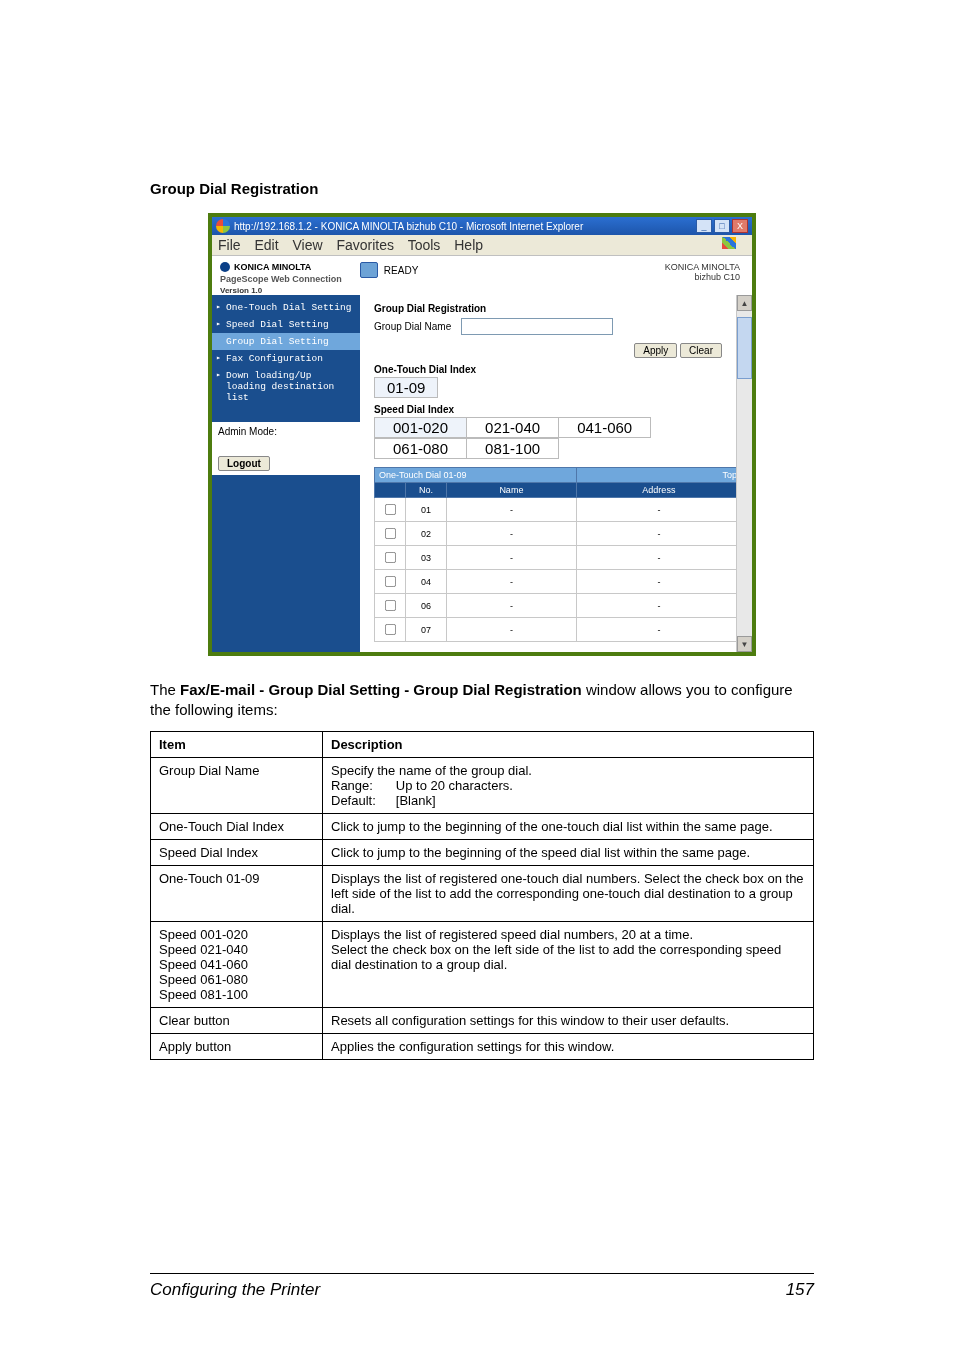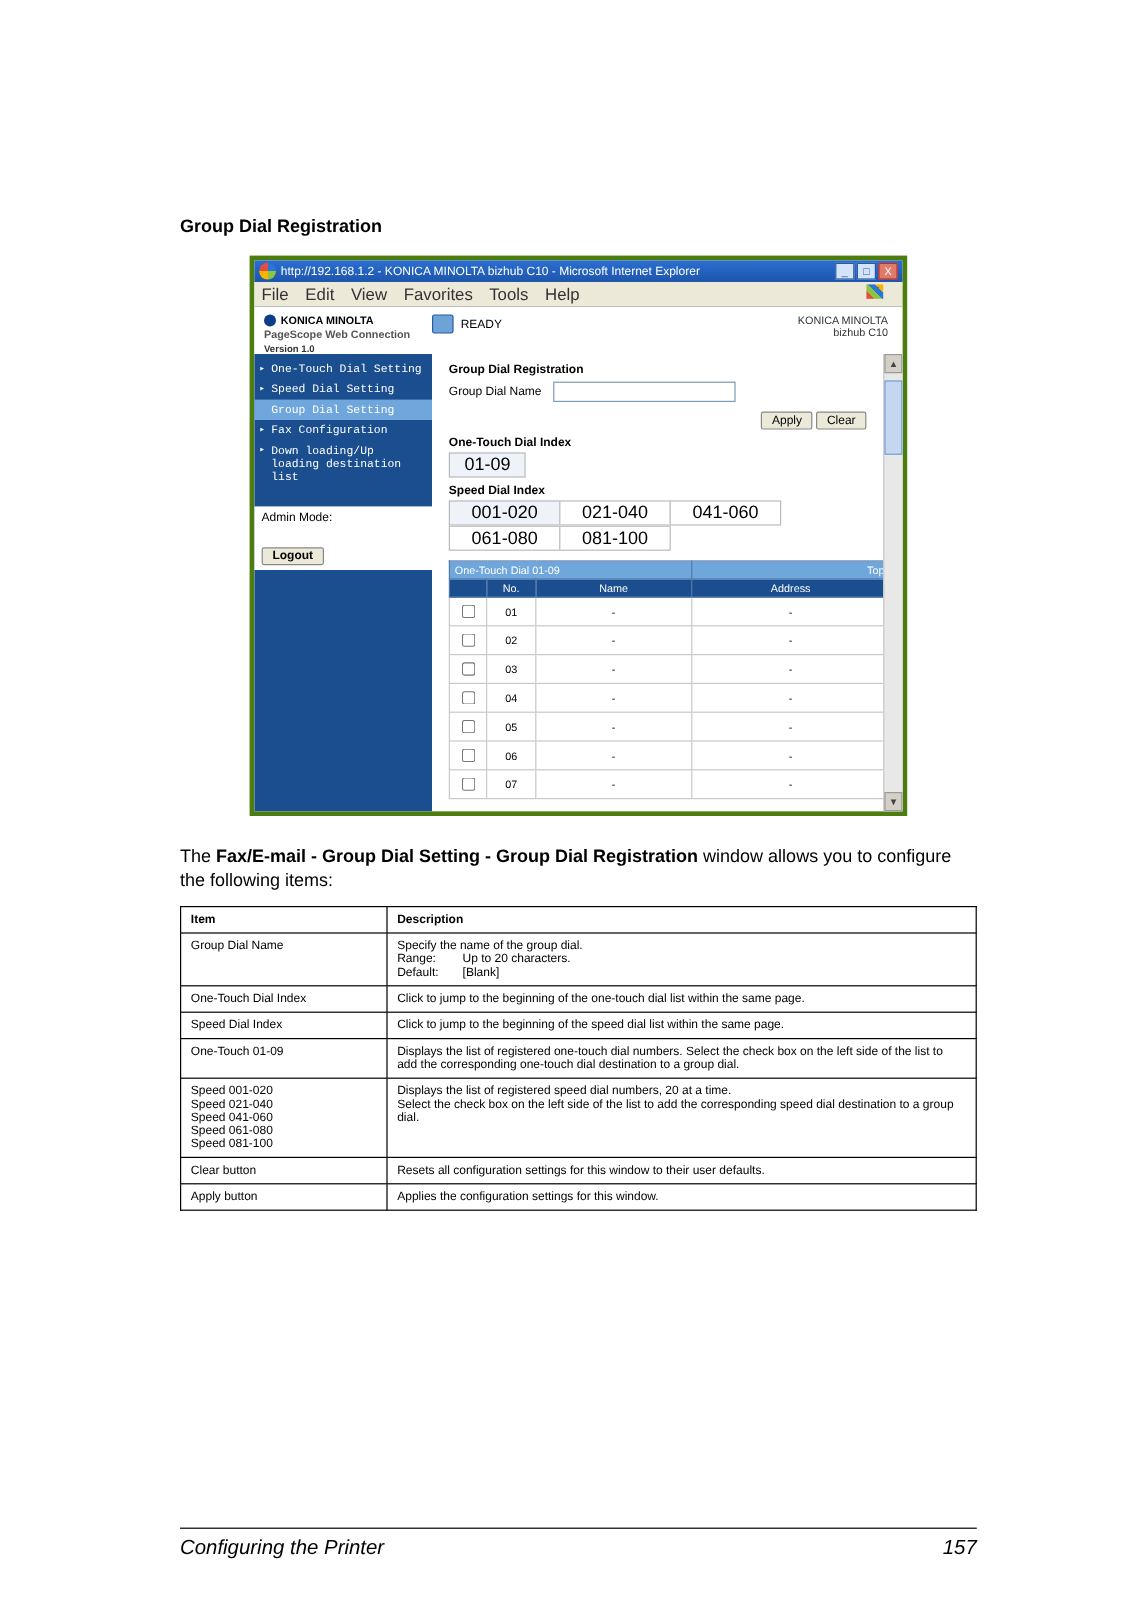--- a/index.html
+++ b/index.html
@@ -79,21 +79,21 @@
   .idx-row span { display:inline-block; border:1px solid #bbb; background:#fff; padding:1px 12px; font-size:15px; margin-right:-1px;}
   .idx-row span.first { background:#eef3fa;}
   .idx-row.speed span { padding:1px 18px;}
   .otable { width:100%; border-collapse:collapse; margin-top:8px; font-size:9px;}
   .otable th { background:#1a4e8e;color:#fff; font-weight:normal; padding:2px 4px; border:1px solid #4f77aa;}
   .otable th.bar { background:#6fa7dc; text-align:left;}
   .otable td { border:1px solid #c8c8c8; padding:2px 4px; text-align:center;}
   .otable td.cb { width:22px;}
   .otable input[type=checkbox]{ transform:scale(0.85);}
   .caption-text { font-size:15px; line-height:1.35; margin:20px 0 10px 0;}
-  .desc-table { width:100%; border-collapse:collapse; font-size:10px;}
+  .desc-table { width:100%; border-collapse:collapse; font-size:13px;}
   .desc-table th, .desc-table td { border:1px solid #000; padding:5px 8px; vertical-align:top; text-align:left;}
   .desc-table th { font-weight:bold;}
   .desc-sub { display:table; }
   .desc-sub > div { display:table-row;}
   .desc-sub > div > span { display:table-cell; padding-right:20px;}
   .footer { position:absolute; left:150px; right:140px; bottom:50px; border-top:1px solid #000; padding-top:6px; display:flex; justify-content:space-between; font-size:17px; font-style:italic;}
   .footer .pn { font-style:italic;}
 </style>
 </head>
 <body>
@@ -206,26 +206,20 @@
                   <td>-</td>
                 </tr>
             <tr>
                   <td class="cb"><input type="checkbox" style=""></td>
                   <td>04</td>
                   <td>-</td>
                   <td>-</td>
                 </tr>
             <tr>
                   <td class="cb"><input type="checkbox" style=""></td>
-                  <td>05</td>
-                  <td>-</td>
-                  <td>-</td>
-                </tr>
-            <tr>
-                  <td class="cb"><input type="checkbox" style=""></td>
                   <td>06</td>
                   <td>-</td>
                   <td>-</td>
                 </tr>
             <tr>
                   <td class="cb"><input type="checkbox" style=""></td>
                   <td>07</td>
                   <td>-</td>
                   <td>-</td>
                 </tr>

